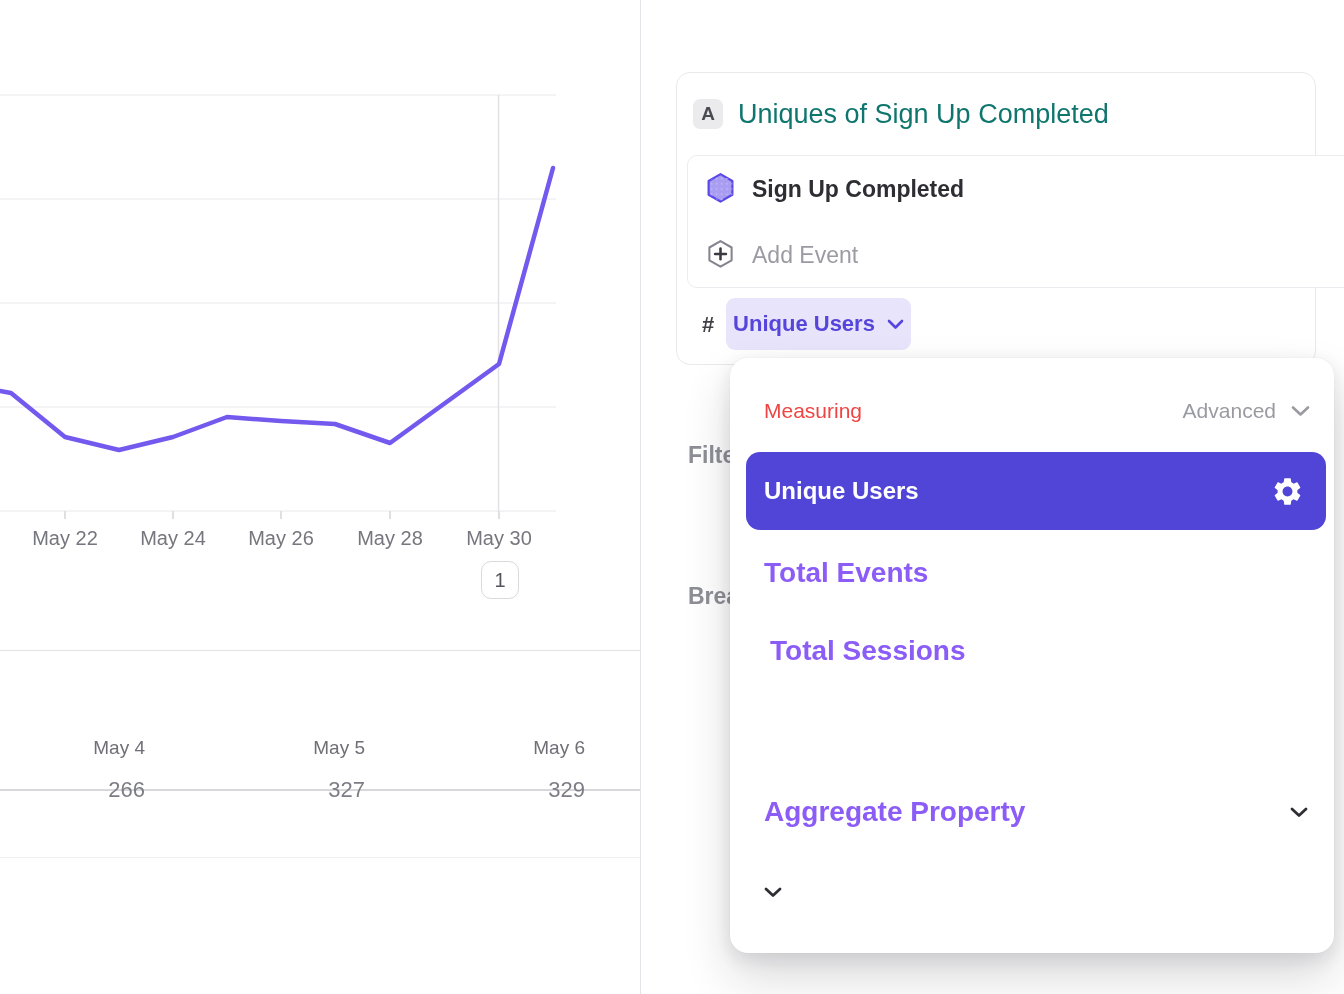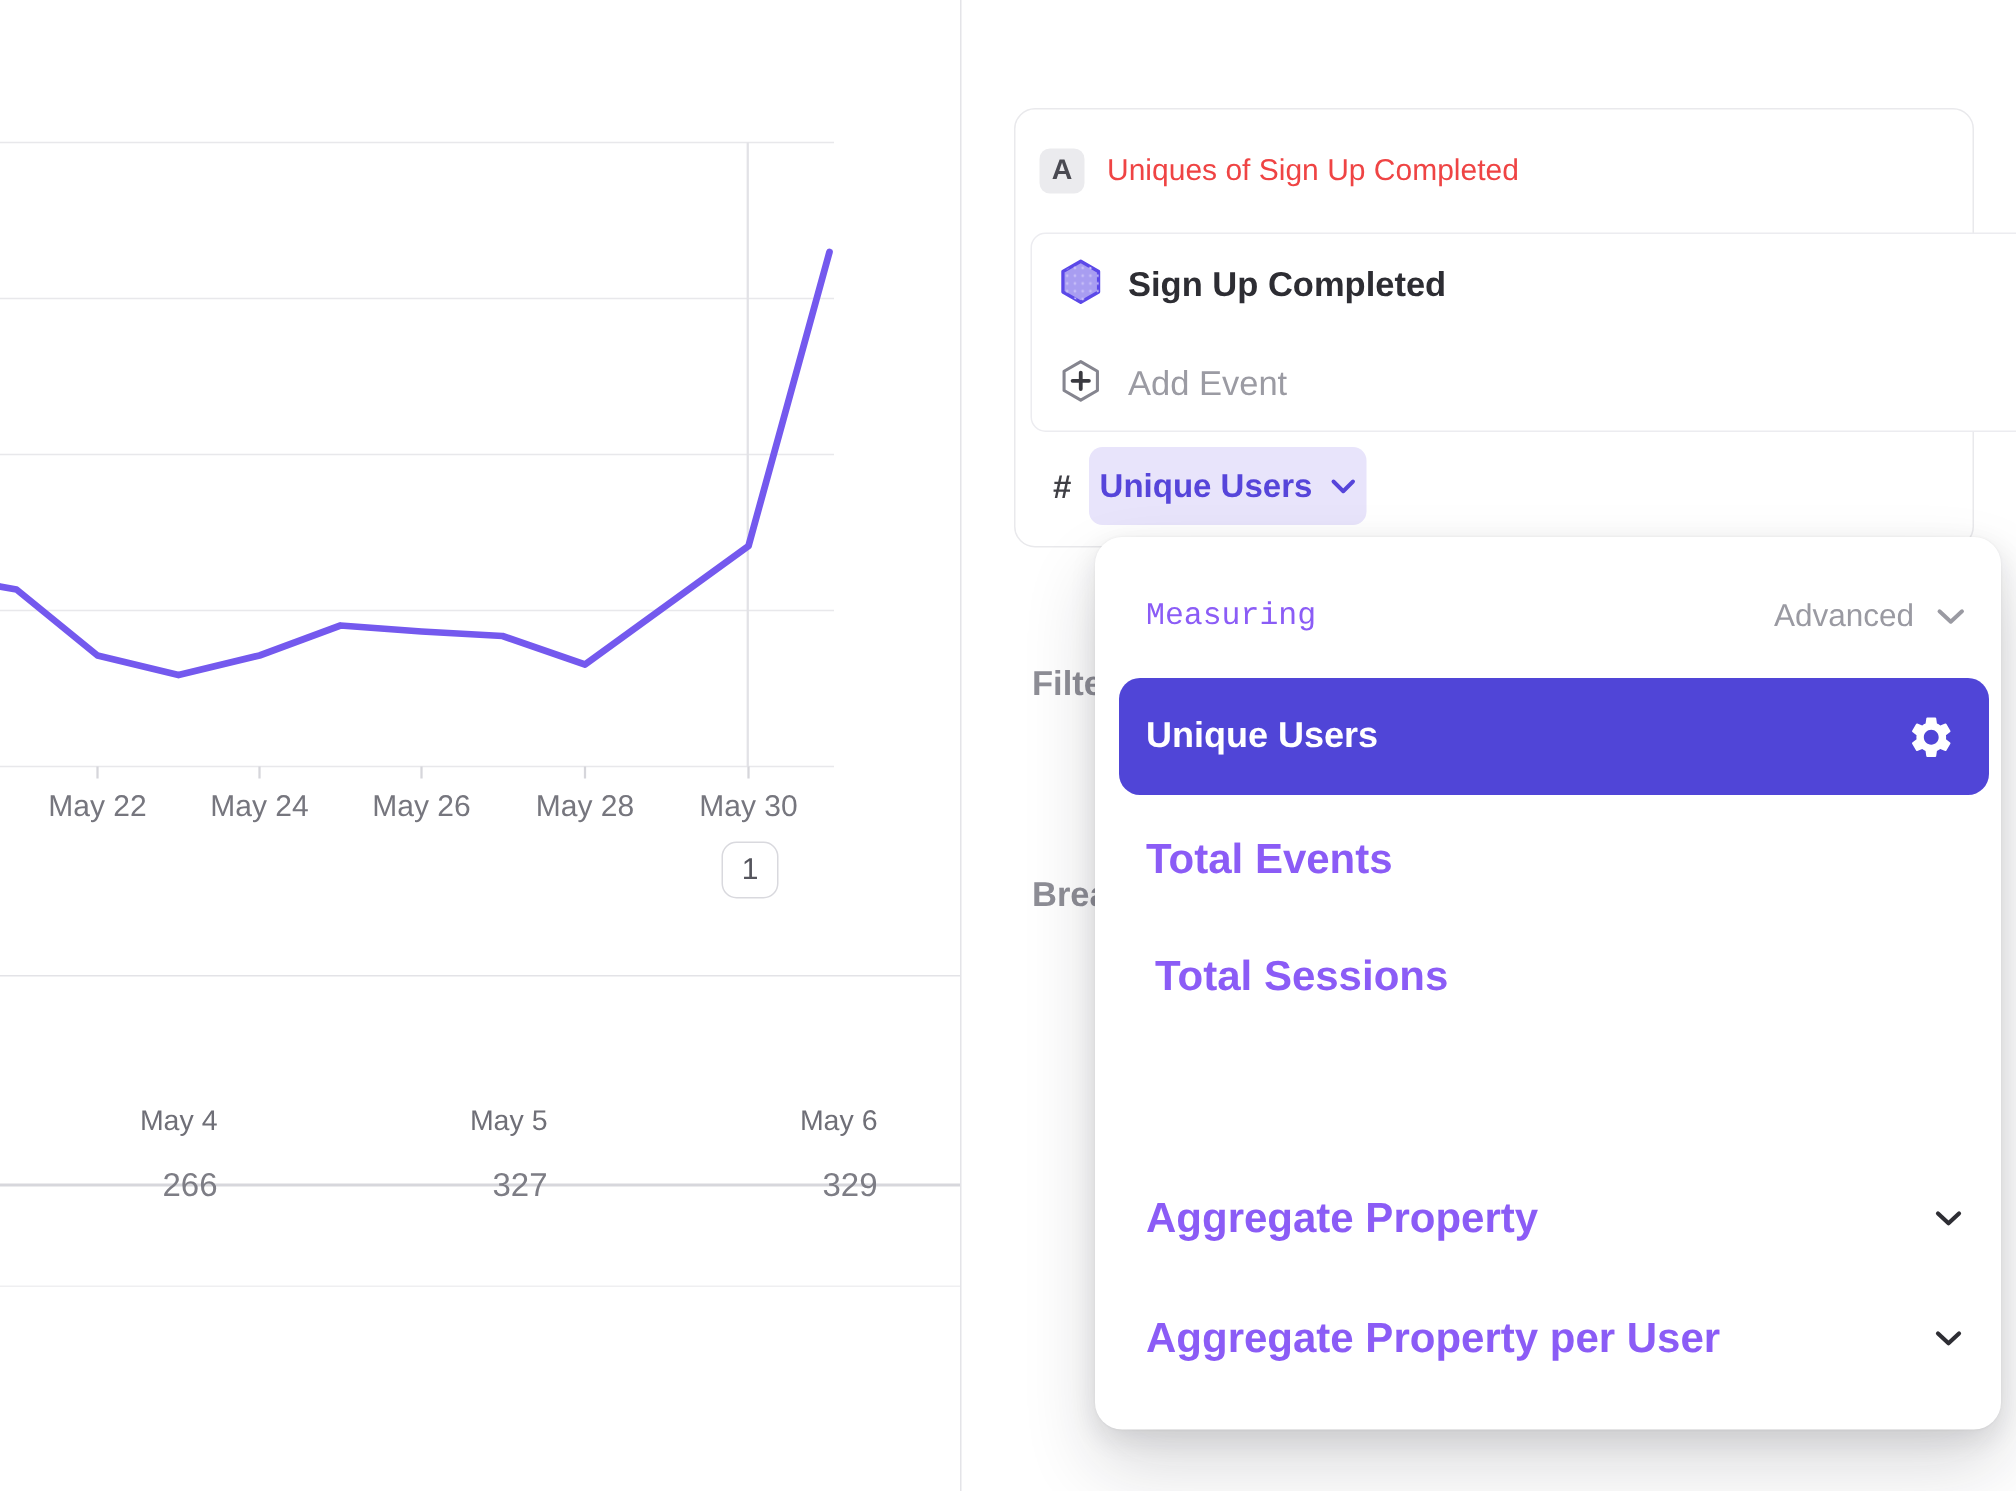--- a/index.html
+++ b/index.html
@@ -41,21 +41,21 @@
     background:#fff; border:1px solid #e9e9ec; border-radius:14px;
   }
   .series-badge {
     position:absolute; left:16px; top:26px; width:30px; height:30px;
     background:#ebebee; border-radius:7px;
     display:flex; align-items:center; justify-content:center;
     font-size:19px; font-weight:700; color:#4a4a52;
   }
   .query-title {
     position:absolute; left:61px; top:26px; height:30px; line-height:31px;
-    font-size:20px; font-weight:500; color:#ef4444; white-space:nowrap;text-align:right;
+    font-size:27px; font-weight:500; color:#0f766e; white-space:nowrap;text-align:right;
   }
   .event-card {
     position:absolute; left:10px; top:82px; width:706px; height:133px;
     border:1px solid #ececf0; border-radius:10px; background:#fff;
   }
   .event-row, .add-event-row {
     position:absolute; left:0; width:100%; height:66px;
     display:flex; align-items:center; cursor:pointer;
   }
   .event-row { top:0; }
@@ -85,21 +85,21 @@
   
   .measuring-menu {
     position:absolute; left:730px; top:358px; width:604px; height:595px;
     background:#fff; border-radius:18px; z-index:5;
     box-shadow:0 24px 48px rgba(25,25,35,.16), 0 6px 18px rgba(25,25,35,.10), 0 0 2px rgba(0,0,0,.06);
   }
   .menu-header {
     position:absolute; left:34px; right:24px; top:34px; height:38px;
     display:flex; align-items:center; justify-content:space-between;
   }
-  .menu-header .measuring-label { font-size:21px; font-weight:500; color:#8b5cf6;font-family:Liberation Mono, monospace; }
+  .menu-header .measuring-label { font-size:21px; font-weight:500; color:#ef4444; }
   .advanced-toggle { display:flex; align-items:center; gap:15px; cursor:pointer; }
   .advanced-toggle span { font-size:21px; font-weight:500; color:#9a9aa2; }
   .menu-item-selected {
     position:absolute; left:16px; top:94px; width:580px; height:78px;
     background:#5045d7; border-radius:14px; cursor:pointer;
     display:flex; align-items:center;
   }
   .menu-item-selected span {
     margin-left:18px; font-size:24px; font-weight:700; color:#ffffff; flex:1;
   }
@@ -242,20 +242,19 @@
     <div class="menu-item mi-1">
       <span>Total Sessions</span>
     </div>
     <div class="menu-item mi-3">
       <span>Aggregate Property</span>
       <svg width="18" height="11" viewBox="0 0 18 11">
         <polyline points="2,2 9,8.5 16,2" fill="none" stroke="#2e2e34" stroke-width="2.8" stroke-linecap="round" stroke-linejoin="round"></polyline>
       </svg>
     </div>
     <div class="menu-item mi-4">
-      <span>Aggregate Property per User</span>
       <svg width="18" height="11" viewBox="0 0 18 11">
         <polyline points="2,2 9,8.5 16,2" fill="none" stroke="#2e2e34" stroke-width="2.8" stroke-linecap="round" stroke-linejoin="round"></polyline>
       </svg>
     </div>
   </div>
 
 </div>
 
 </body></html>

